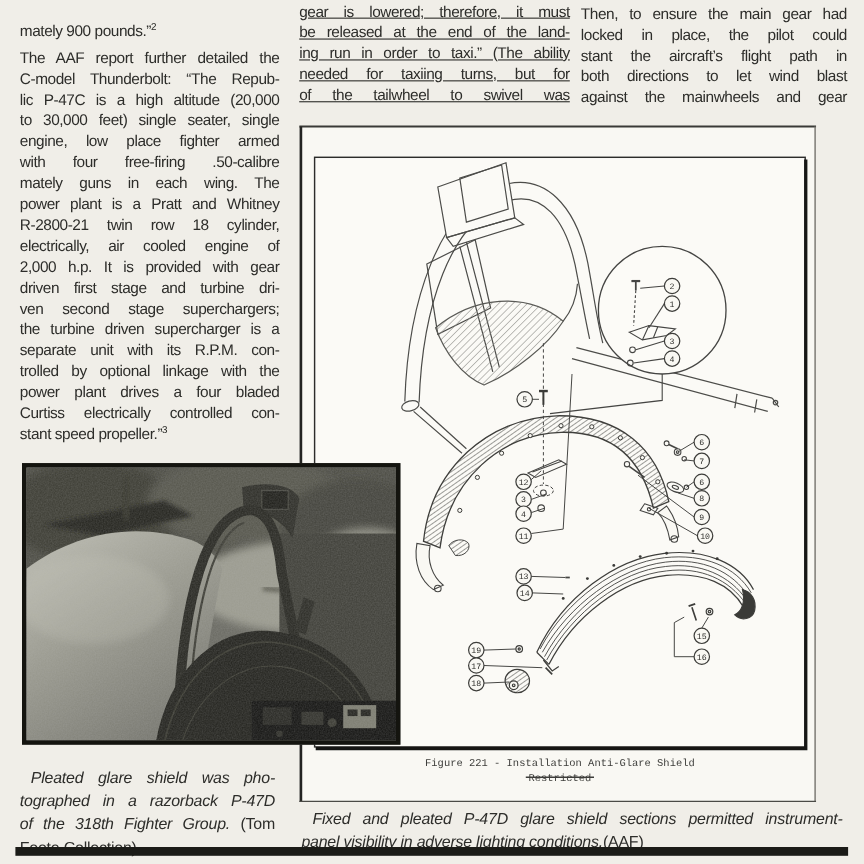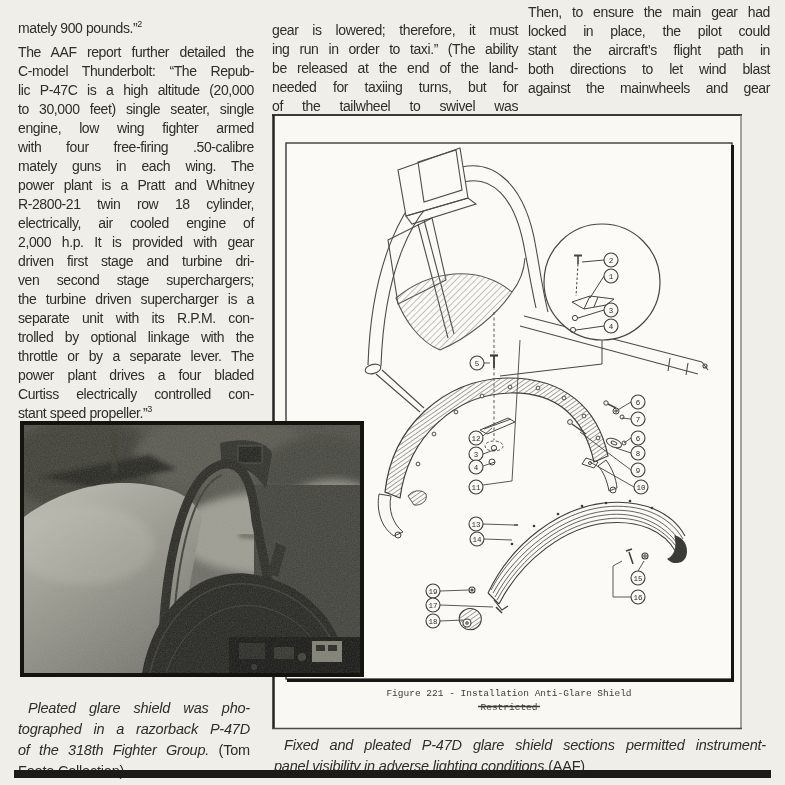--- a/index.html
+++ b/index.html
@@ -36,42 +36,41 @@
 
   <div class="textcol" style="left:18px;top:3px;width:236px;margin-top:16px;">
     <div class="bline lastline"><span>mately 900 pounds.”</span><sup>2</sup></div>
   </div>
 
   <div class="textcol" id="colL" style="left:18px;top:43px;width:236px;">
       <div class="bline">The AAF report further detailed the</div>
       <div class="bline">C-model Thunderbolt: “The Repub-</div>
       <div class="bline">lic P-47C is a high altitude (20,000</div>
       <div class="bline">to 30,000 feet) single seater, single</div>
-      <div class="bline">engine, low wing fighter armed</div>
+      <div class="bline">engine, low place fighter armed</div>
       <div class="bline">with four free-firing .50-calibre</div>
       <div class="bline">mately guns in each wing. The</div>
       <div class="bline">power plant is a Pratt and Whitney</div>
       <div class="bline">R-2800-21 twin row 18 cylinder,</div>
       <div class="bline">electrically, air cooled engine of</div>
       <div class="bline">2,000 h.p. It is provided with gear</div>
       <div class="bline">driven first stage and turbine dri-</div>
       <div class="bline">ven second stage superchargers;</div>
       <div class="bline">the turbine driven supercharger is a</div>
       <div class="bline">separate unit with its R.P.M. con-</div>
       <div class="bline">trolled by optional linkage with the</div>
-      <div class="bline">throttle or by a separate lever. The</div>
       <div class="bline">power plant drives a four bladed</div>
       <div class="bline">Curtiss electrically controlled con-</div>
       <div class="bline lastline">stant speed propeller.”<sup>3</sup></div>
     </div>
 
-  <div class="textcol" id="colM" style="left:272px;top:21px;width:246px;">
+  <div class="textcol" id="colM" style="left:272px;top:1px;width:246px;text-decoration:underline;">
       <div class="bline">gear is lowered; therefore, it must</div>
+      <div class="bline">be released at the end of the land-</div>
       <div class="bline">ing run in order to taxi.” (The ability</div>
-      <div class="bline">be released at the end of the land-</div>
       <div class="bline">needed for taxiing turns, but for</div>
       <div class="bline">of the tailwheel to swivel was</div>
     </div>
 
   <div class="textcol" id="colR" style="left:528px;top:3px;width:242px;">
       <div class="bline">Then, to ensure the main gear had</div>
       <div class="bline">locked in place, the pilot could</div>
       <div class="bline">stant the aircraft’s flight path in</div>
       <div class="bline">both directions to let wind blast</div>
       <div class="bline">against the mainwheels and gear</div>

